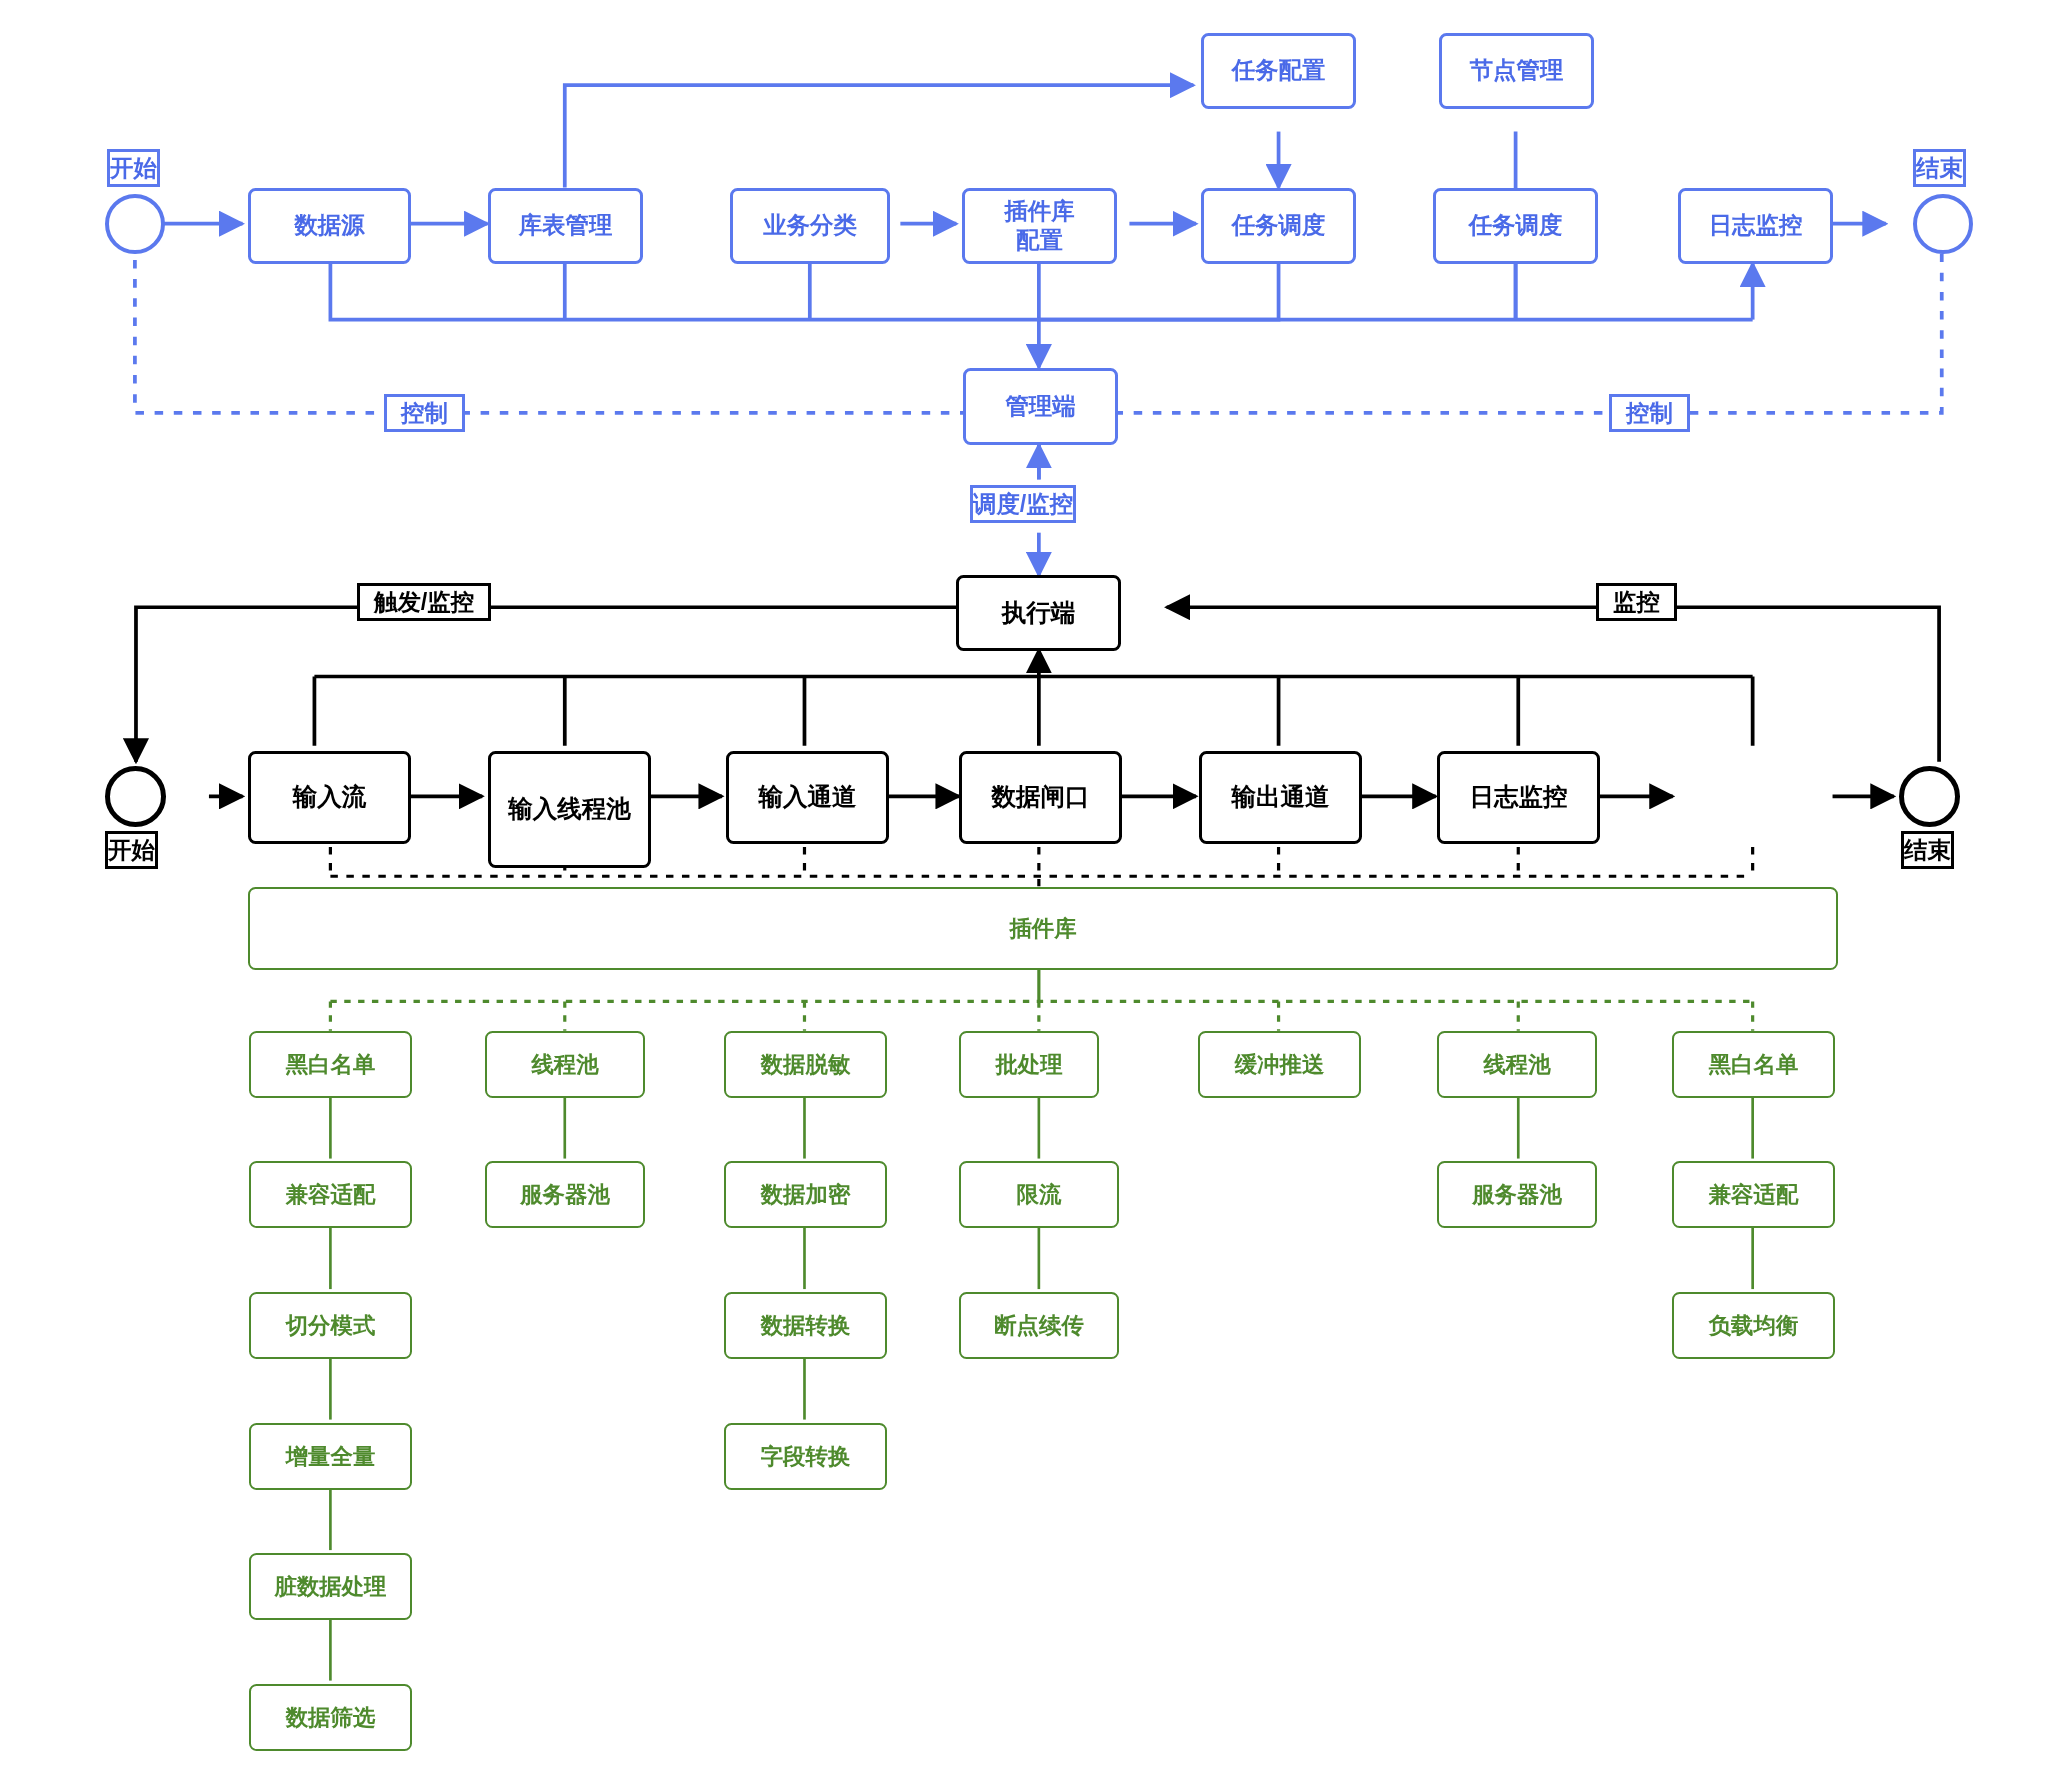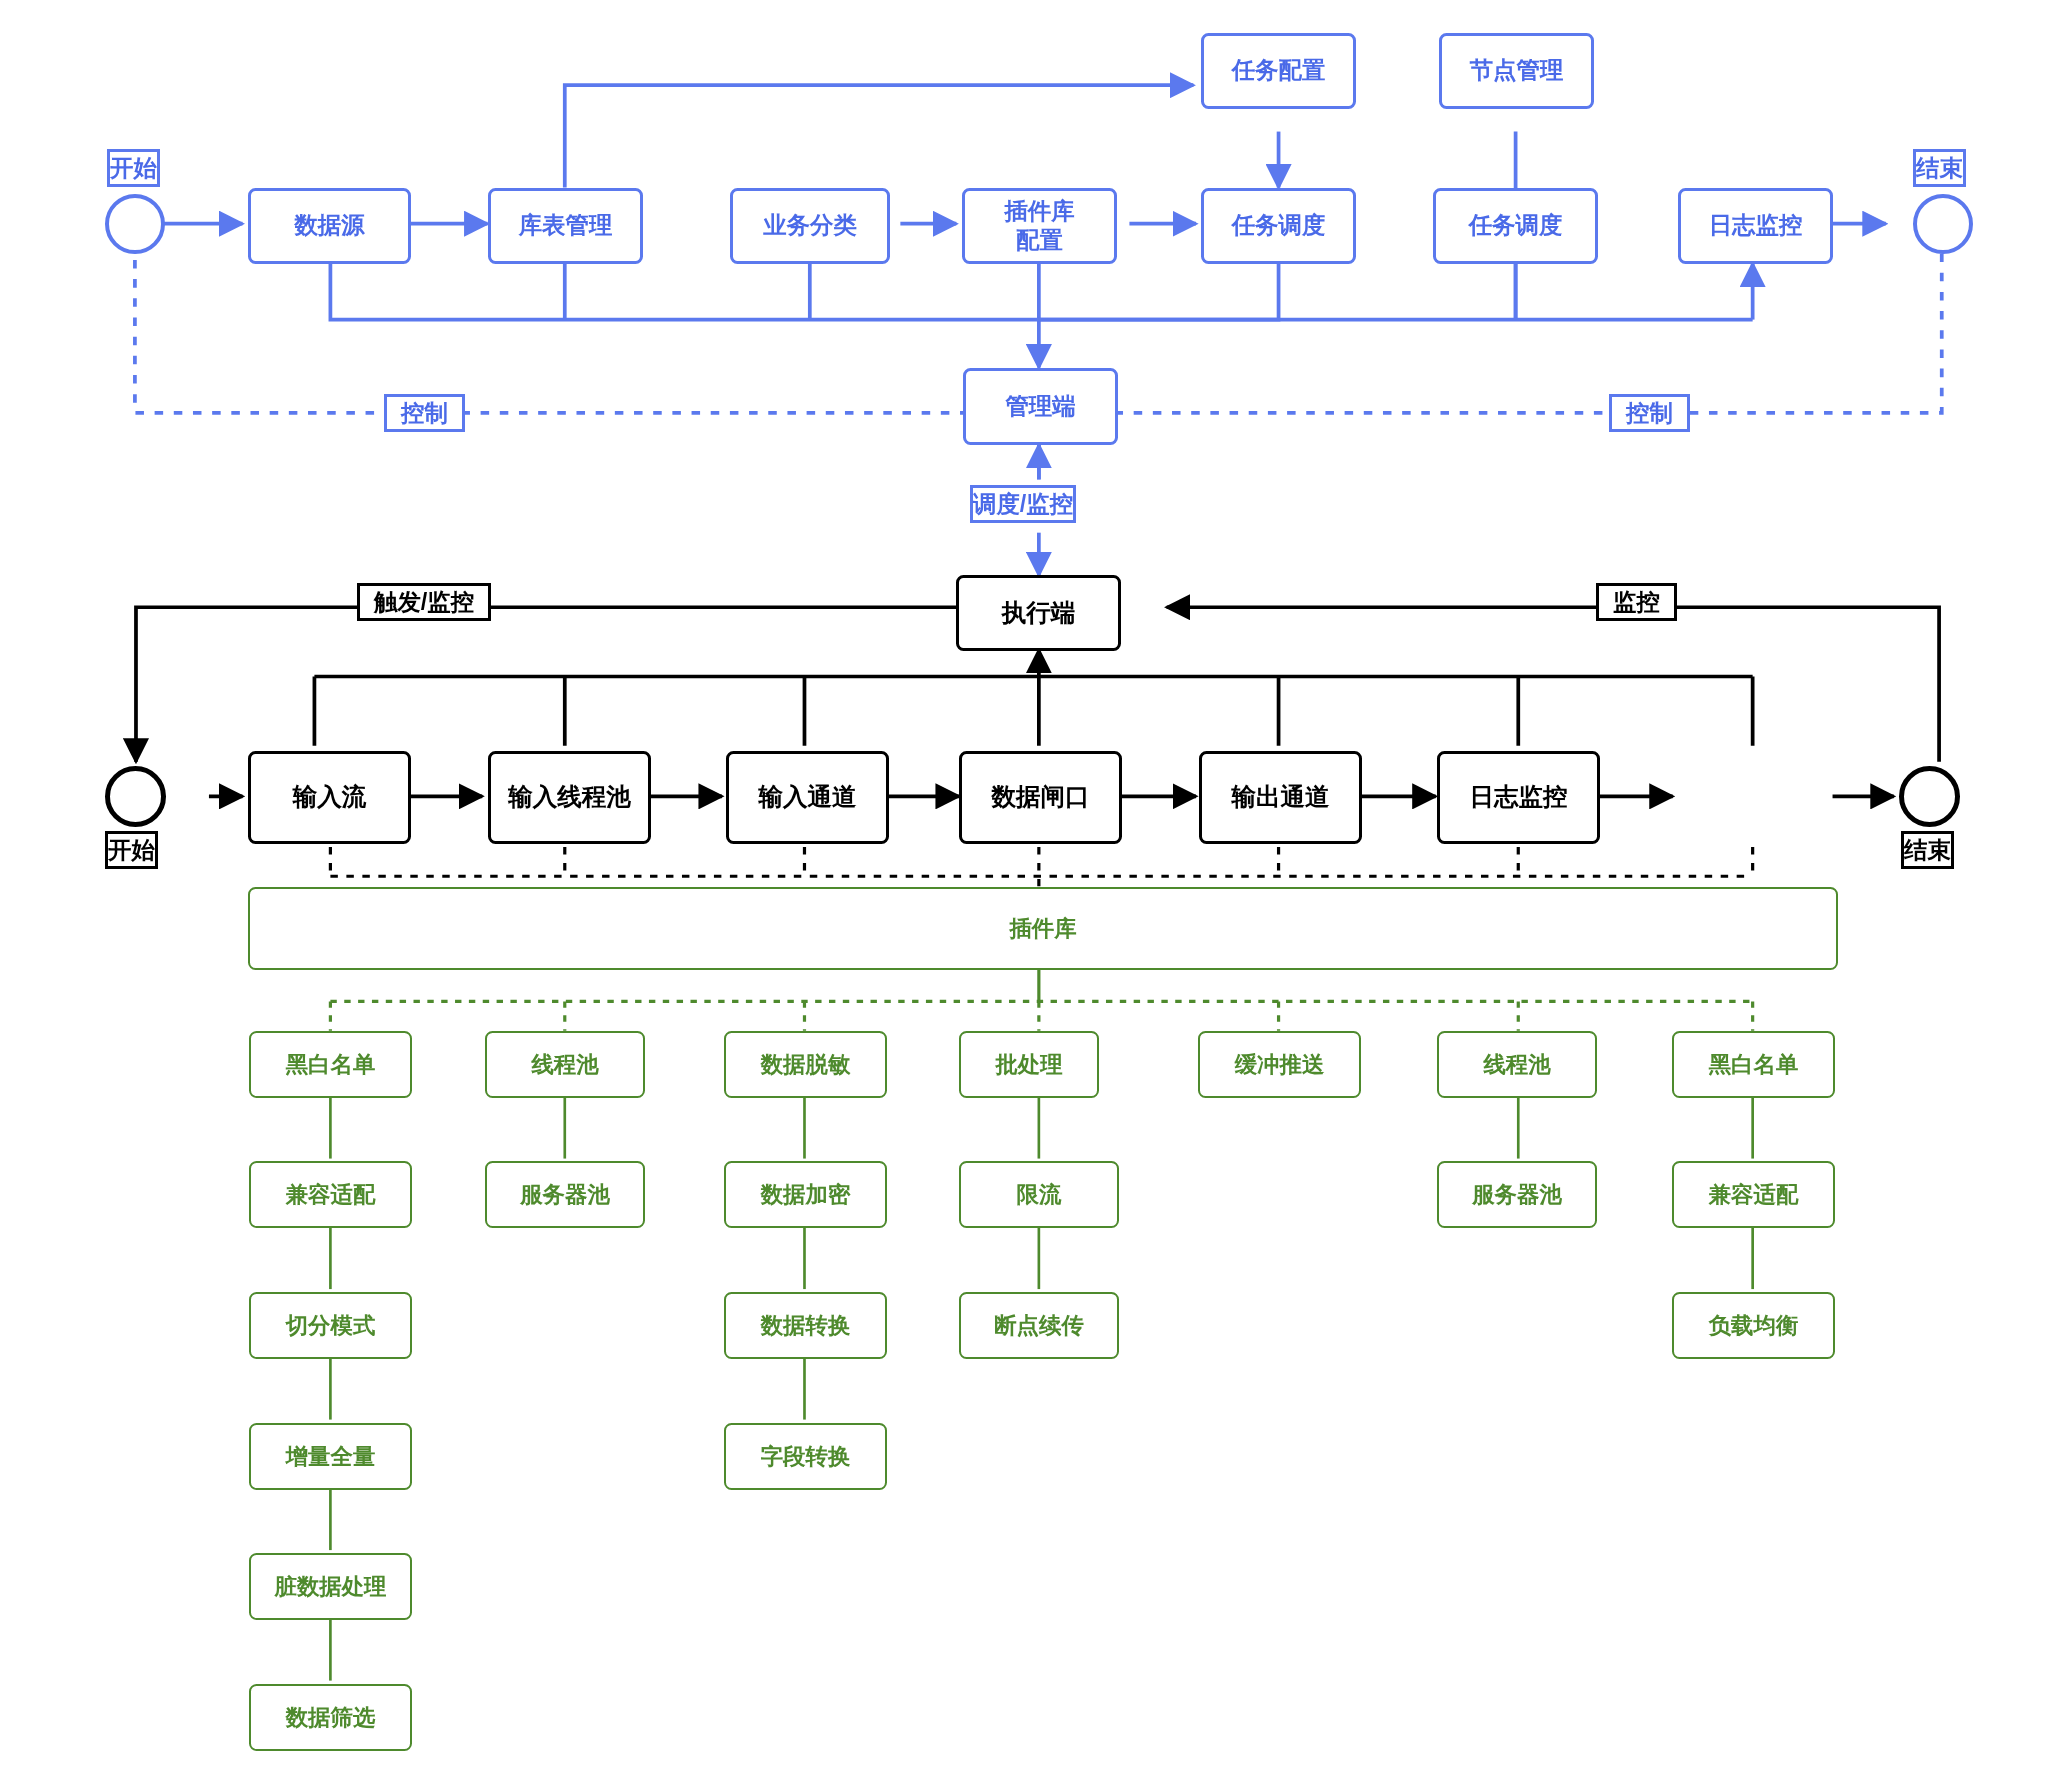--- a/index.html
+++ b/index.html
@@ -171,21 +171,21 @@
   <div class="lbl black edge" style="left:357px;top:583px;">触发/监控</div>
   <div class="lbl black edge" style="left:1596px;top:583px;">监控</div>
 
   <div class="circ black" style="left:105px;top:766px;width:61px;height:61px;"></div>
   <div class="lbl black" style="left:105px;top:831px;">开始</div>
 
   <div class="circ black" style="left:1899px;top:766px;width:61px;height:61px;"></div>
   <div class="lbl black" style="left:1901px;top:831px;">结束</div>
 
   <div class="node black" style="left:248px;top:751px;width:163px;height:93px;">输入流</div>
-  <div class="node black" style="left:488px;top:751px;width:163px;height:93px;">输入线程池</div>
+  <div class="node black" style="left:488px;top:751px;width:163px;height:117px;">输入线程池</div>
   <div class="node black" style="left:726px;top:751px;width:163px;height:93px;">输入通道</div>
   <div class="node black" style="left:959px;top:751px;width:163px;height:93px;">数据闸口</div>
   <div class="node black" style="left:1199px;top:751px;width:163px;height:93px;">输出通道</div>
   <div class="node black" style="left:1437px;top:751px;width:163px;height:93px;">日志监控</div>
 
   <div class="node green" style="left:248px;top:887px;width:1590px;height:83px;">插件库</div>
 
   <div class="node green" style="left:249px;top:1031px;width:163px;height:67px;">黑白名单</div>
   <div class="node green" style="left:249px;top:1161px;width:163px;height:67px;">兼容适配</div>
   <div class="node green" style="left:249px;top:1292px;width:163px;height:67px;">切分模式</div>

